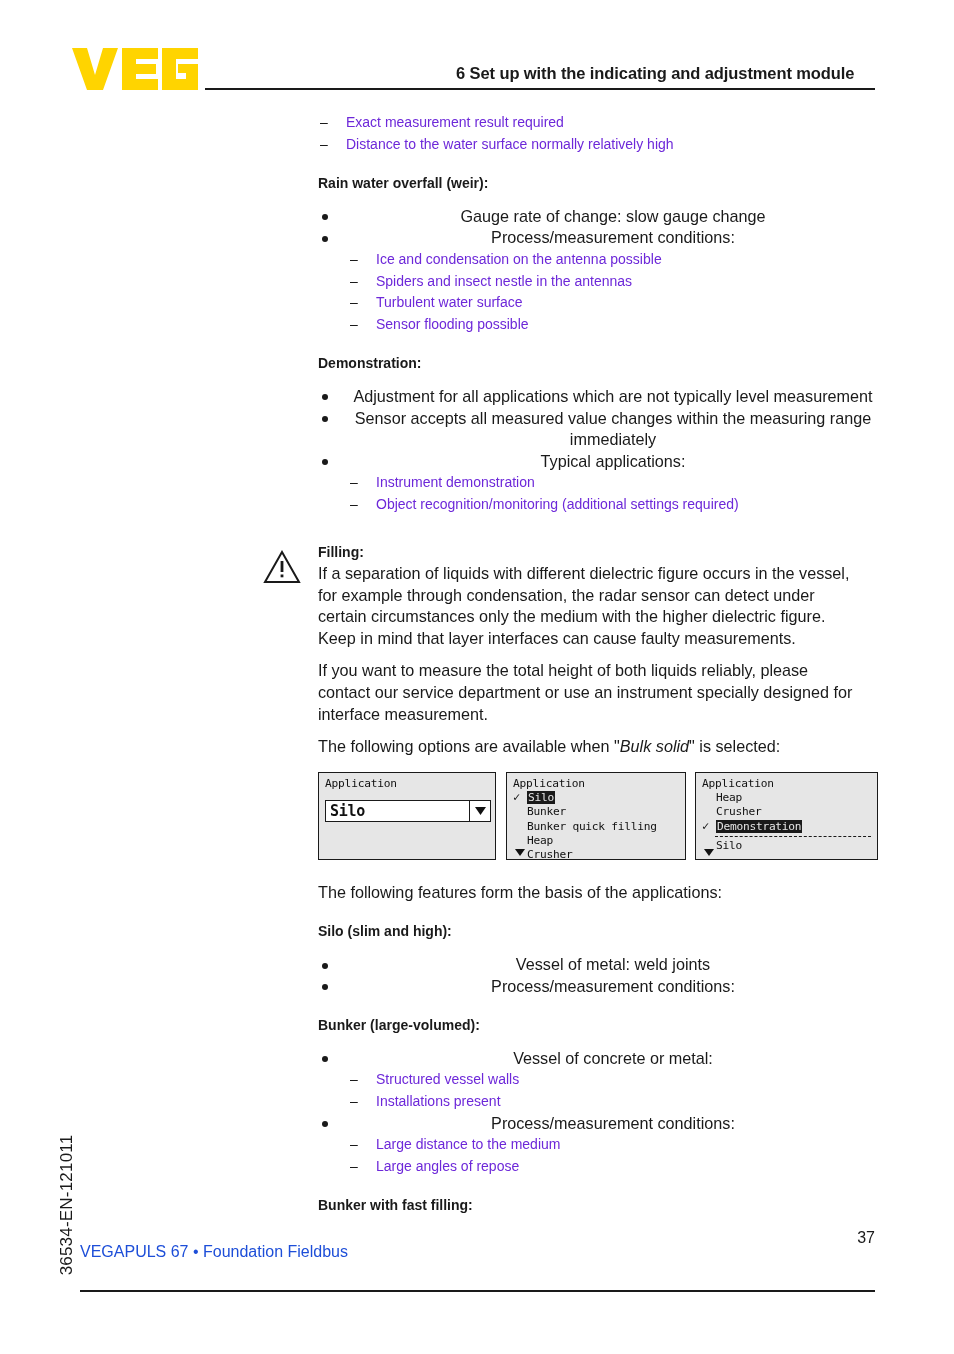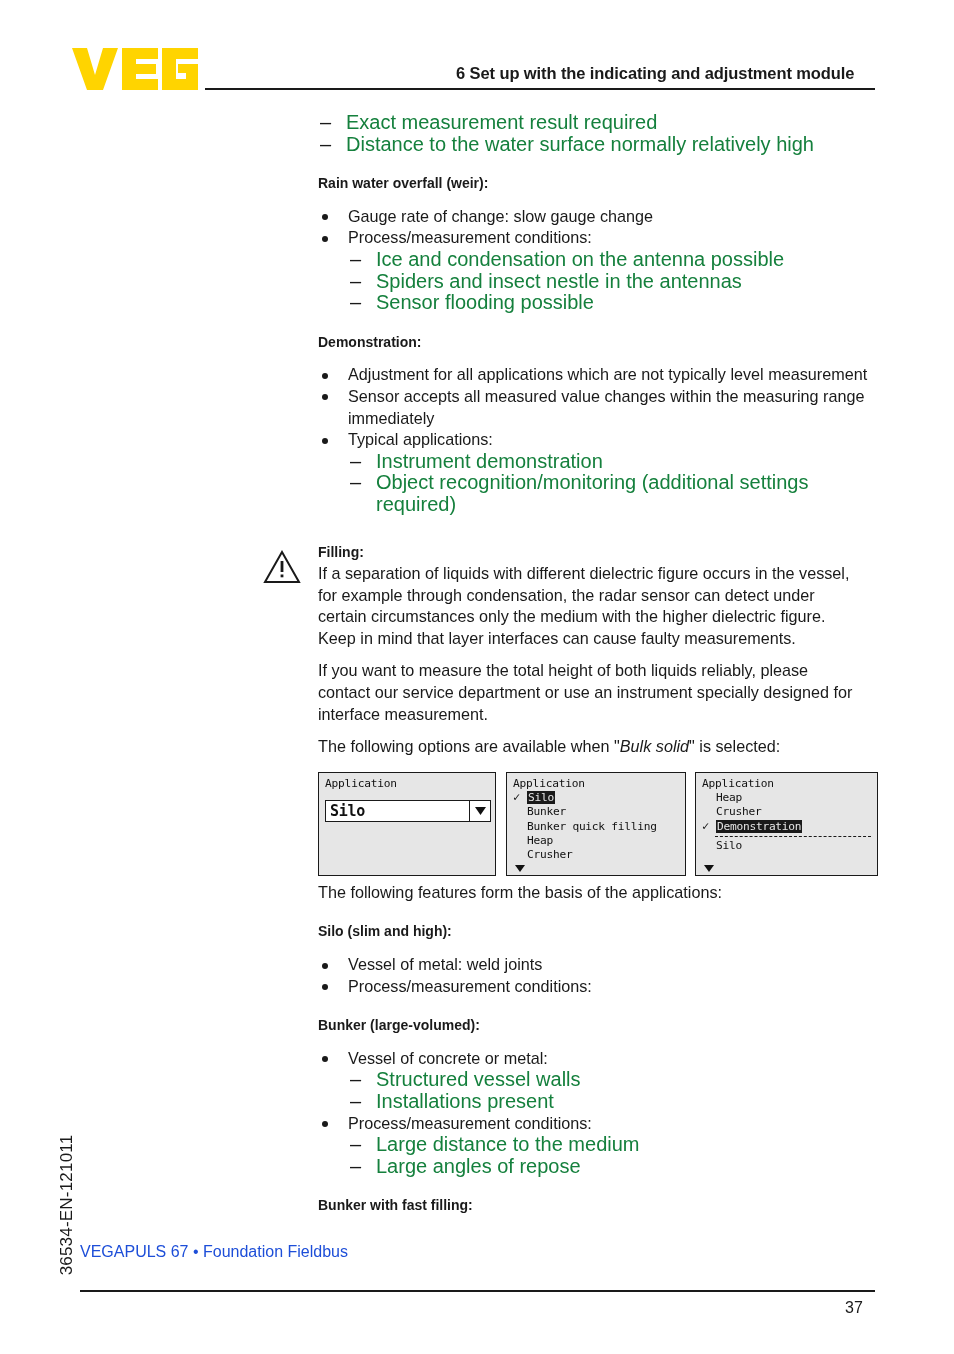--- a/index.html
+++ b/index.html
@@ -67,23 +67,23 @@
   }
   #footer-left {
     position: absolute;
     left: 80px; top: 1243px;
     font-size: 16px;
     color: #1d4ed8;
     white-space: nowrap;
   }
   #footer-right {
     position: absolute;
-    left: 845px; top: 1299px;
+    left: 845px; top: 1229px;
     width: 30px;
-    text-align: left;
+    text-align: right;
     font-size: 16px;
     color: #1a1a1a;
   }
 
   
   #content {
     position: absolute;
     left: 318px;
     top: 112px;
     width: 560px;
@@ -108,36 +108,37 @@
     list-style: none;
     margin: 0;
     padding: 0;
   }
   ul.bullets > li {
     position: relative;
     padding-left: 30px;
     font-size: 16.2px;
     line-height: 21.6px;
     color: #1a1a1a;
+    text-align: center;
   }
   ul.bullets > li::before {
     content: "";
     position: absolute;
     left: 4px;
     top: 8.5px;
     width: 6px; height: 6px;
     border-radius: 50%;
     background: #1a1a1a;
   }
   ul.dashes > li {
     position: relative;
     padding-left: 28px;
-    font-size: 20px;
+    font-size: 14px;
     line-height: 21.6px;
-    color: #15803d;
+    color: #6d28d9;
   }
   ul.dashes > li::before {
     content: "\2013";
     position: absolute;
     left: 2px;
     top: 0;
     color: #1a1a1a;
   }
   ul.dashes.indent-1 { margin-left: 30px; }
 
@@ -155,21 +156,21 @@
 
   
   #lcd-row {
     position: relative;
     height: 92px;
     margin-top: 14px;
   }
   .lcd {
     position: absolute;
     top: 0;
-    height: 104px;
+    height: 88px;
     background: #e6e6e6;
     border: 1.6px solid #1a1a1a;
     box-sizing: border-box;
     font-family: "DejaVu Sans Mono", monospace;
     font-size: 11.2px;
     line-height: 14.3px;
     color: #111111;
     overflow: hidden;
     padding: 4px 0 0 5px;
   }
@@ -276,20 +277,21 @@
 
   <div class="heading">Rain water overfall (weir):</div>
   <div class="spacer-sm"></div>
   <ul class="bullets">
     <li>Gauge rate of change: slow gauge change</li>
     <li>Process/measurement conditions:</li>
   </ul>
   <ul class="dashes indent-1">
     <li>Ice and condensation on the antenna possible</li>
     <li>Spiders and insect nestle in the antennas</li>
+    <li>Turbulent water surface</li>
     <li>Sensor flooding possible</li>
   </ul>
 
   <div class="spacer-md"></div>
 
   <div class="heading">Demonstration:</div>
   <div class="spacer-sm"></div>
   <ul class="bullets">
     <li>Adjustment for all applications which are not typically level measurement</li>
     <li>Sensor accepts all measured value changes within the measuring range immediately</li>

